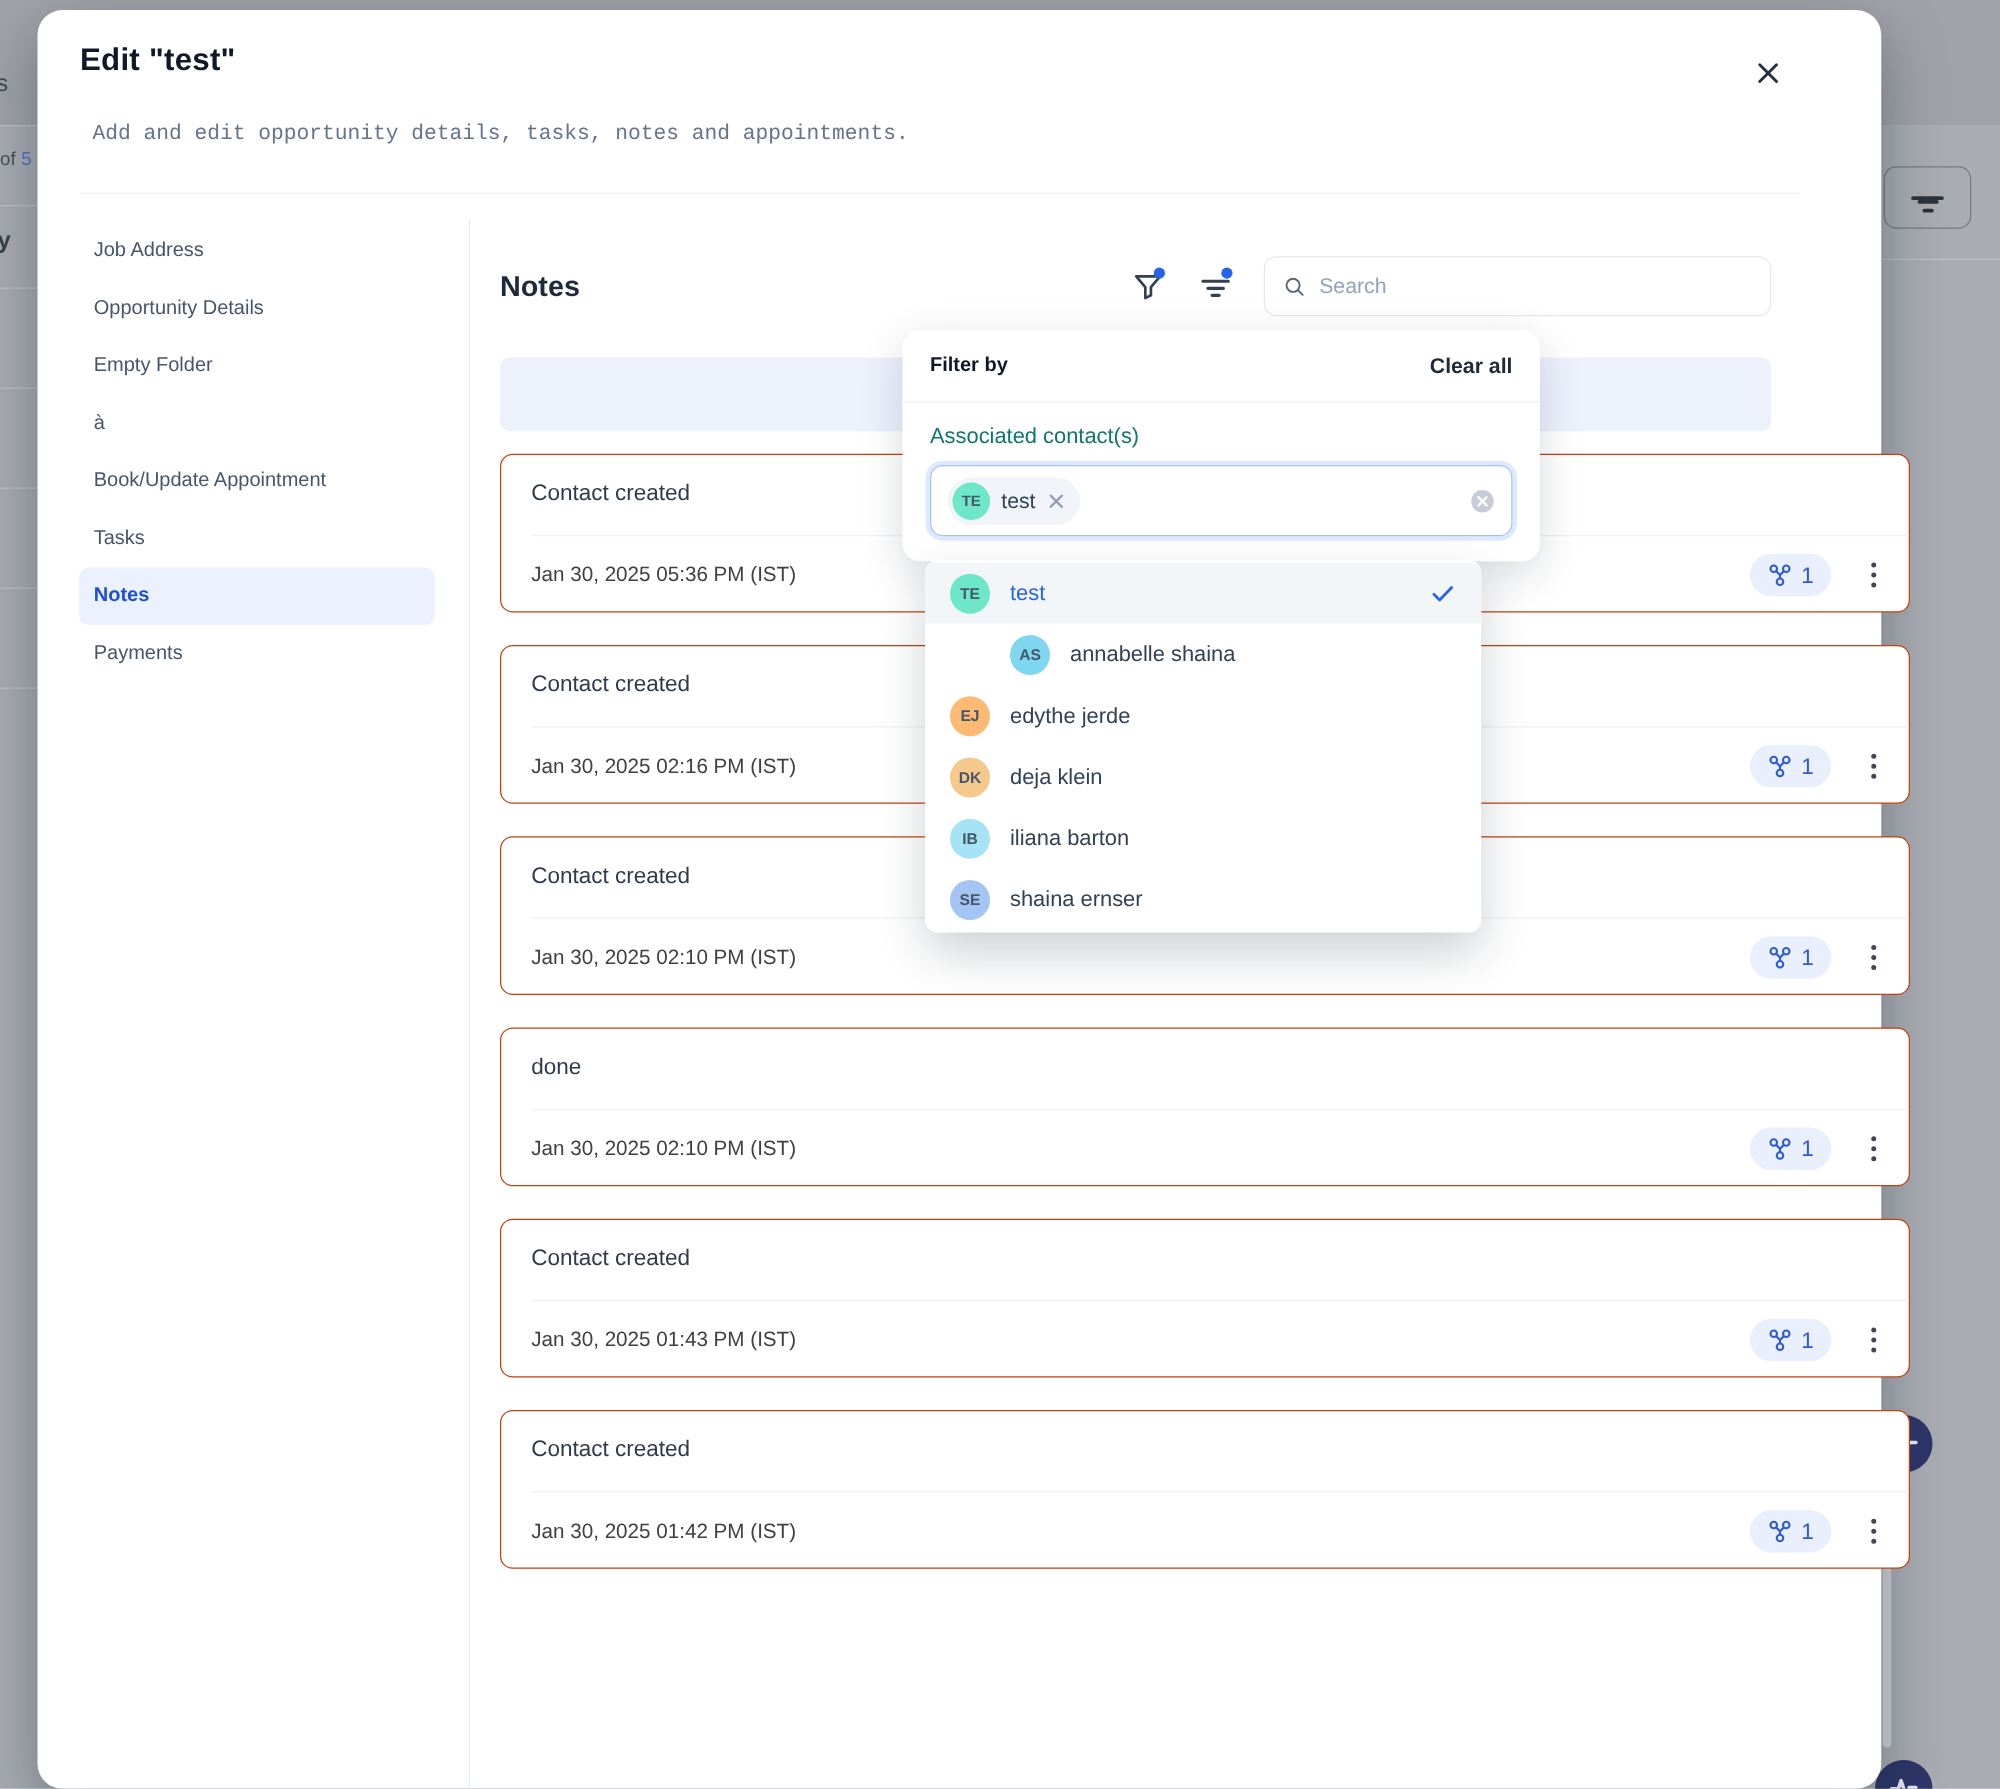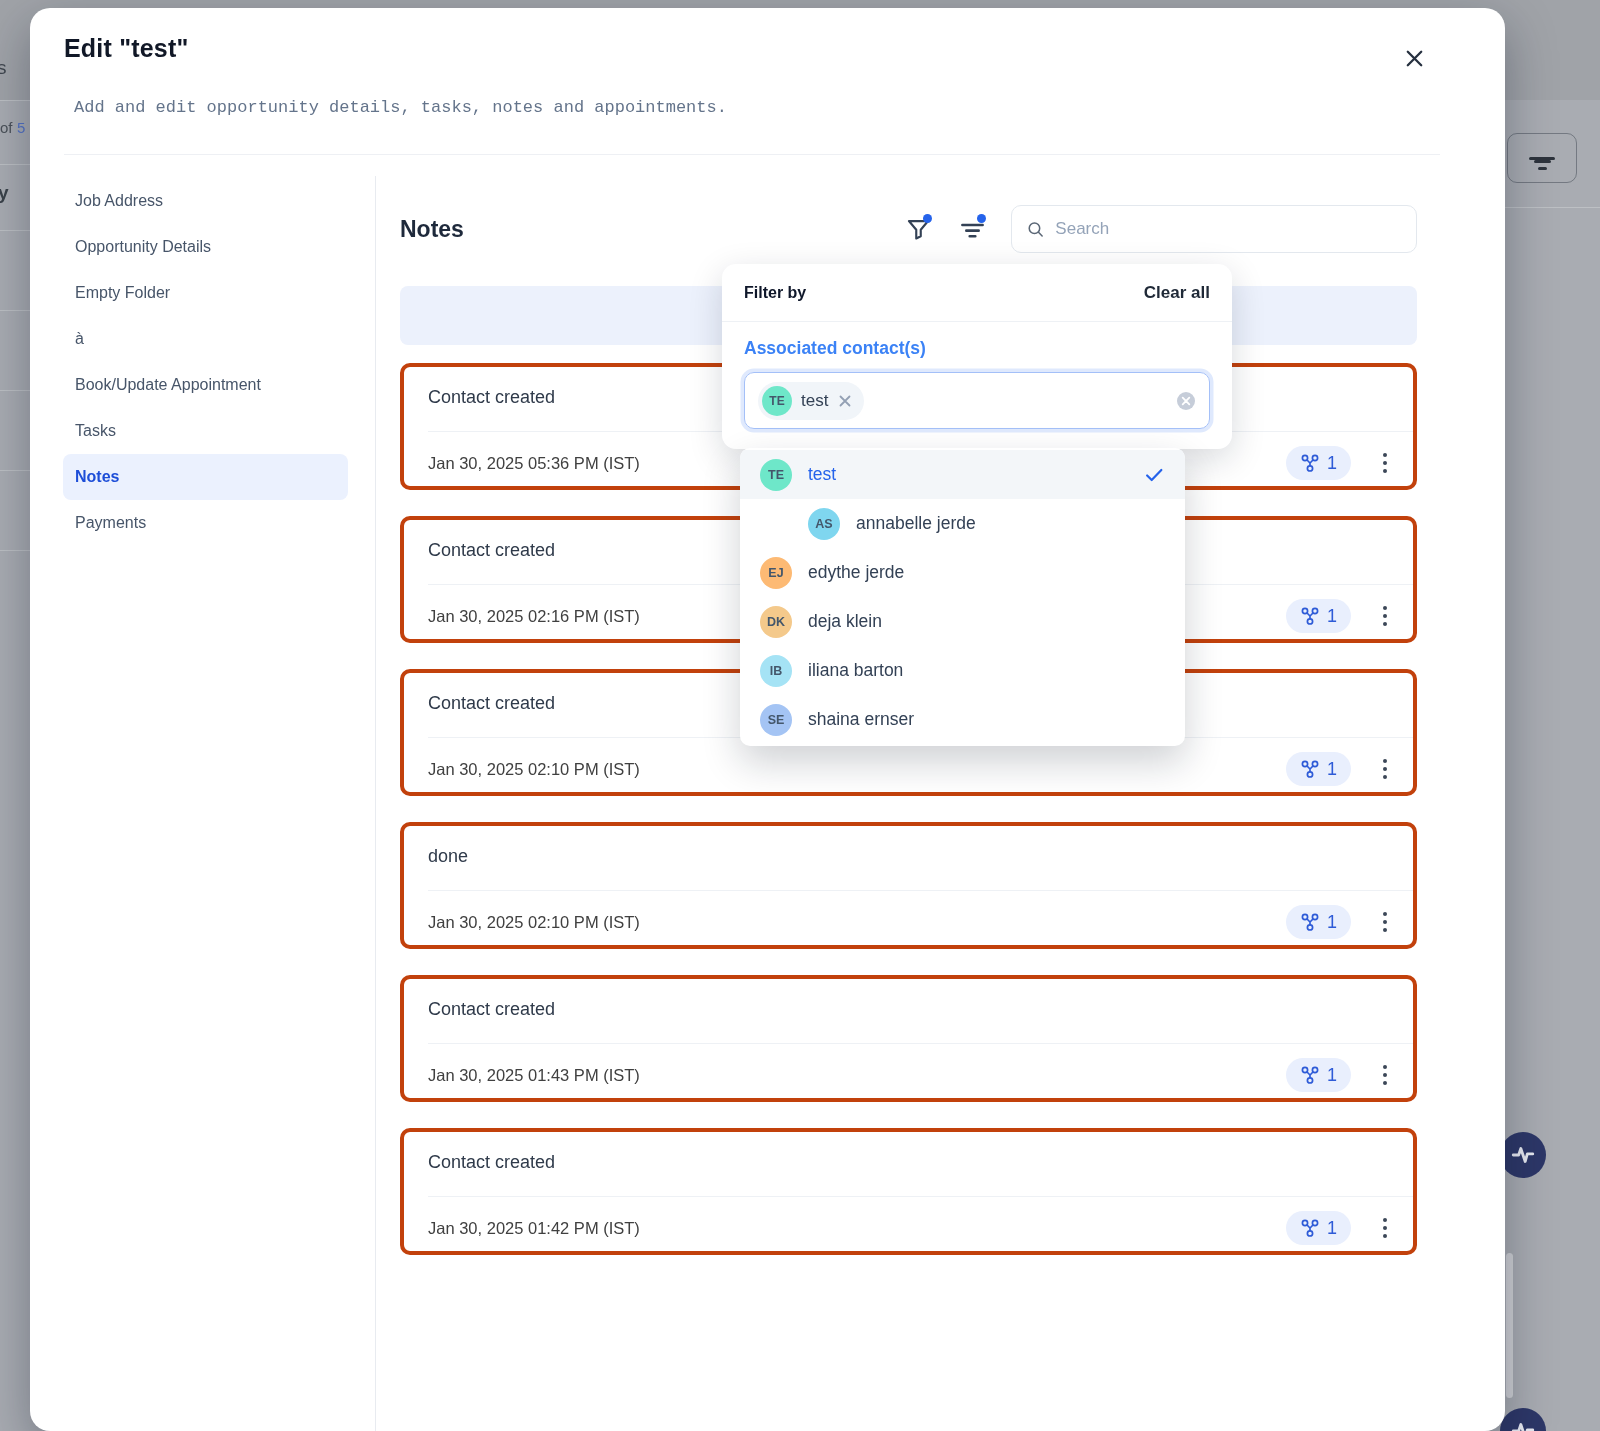--- a/index.html
+++ b/index.html
@@ -64,22 +64,22 @@
   .search-box {
     width:406px; height:48px; border:1px solid #e3e8ee; border-radius:10px;
     display:flex; align-items:center; gap:10px; padding:0 14px; background:#fff;
   }
   .search-box input { border:none; outline:none; font-size:17px; color:#334155; width:100%; font-family:inherit; }
   .search-box input::placeholder { color:#94a3b8; }
 
   .banner { position:absolute; left:0; top:88px; width:1017px; height:59px; border-radius:8px; background:#ecf1fc; }
 
   .card {
-    position:absolute; left:0; width:1017px; height:127px;
-    background:#fff; border:4px solid #c2410c; border-radius:10px;
+    position:absolute; left:0; width:1128px; height:127px;
+    background:#fff; border:1px solid #c2410c; border-radius:10px;
   }
   .card-title { position:absolute; left:24px; top:20px; font-size:18px; color:#2f3a4a; }
   .card-divider { position:absolute; left:24px; right:0; top:64px; height:1px; background:#eef1f5; }
   .card-bottom { position:absolute; left:24px; right:18px; top:76px; height:40px; display:flex; align-items:center; }
   .card-time { font-size:16.5px; color:#404040; }
   .card-actions { margin-left:auto; display:flex; align-items:center; gap:24px; }
   .assoc-badge {
     height:34px; padding:0 14px; border-radius:17px; background:#e9effd;
     display:flex; align-items:center; gap:7px; cursor:pointer; border:none;
   }
@@ -91,21 +91,21 @@
   .popover {
     position:absolute; left:692px; top:256px; width:510px;
     background:#fff; border-radius:14px; z-index:10;
     box-shadow:0 10px 34px rgba(15,23,42,0.16);
   }
   .pop-head { height:57px; display:flex; align-items:center; justify-content:space-between; padding:0 22px; }
   .pop-title { font-size:16px; font-weight:700; color:#0f172a; }
   .clear-all { font-size:17px; font-weight:600; color:#1f2937; background:none; border:none; cursor:pointer; font-family:inherit; }
   .pop-divider { height:1px; background:#eef1f5; }
   .pop-body { padding:16px 22px 20px; }
-  .pop-label { font-size:17.5px; font-weight:700; color:#3b82f6; }
+  .pop-label { font-size:17.5px; font-weight:400; color:#0f766e; }
   .contact-input {
     margin-top:13px; height:57px; border:1.6px solid #a4c0f8; border-radius:10px;
     box-shadow:0 0 0 3.5px #dfe9fd;
     display:flex; align-items:center; padding:0 13px; cursor:text;
   }
   .chip {
     display:inline-flex; align-items:center; gap:9px;
     background:#f1f5f9; border-radius:999px; padding:4px 11px 4px 4px; cursor:default;
   }
   .chip-name { font-size:17px; color:#334155; }
@@ -395,21 +395,21 @@
       <span class="avatar md" style="background: rgb(110, 231, 201);">TE</span>
       <span class="opt-name">test</span>
       <span class="opt-check">
         <svg width="22" height="22" viewBox="0 0 24 24">
           <polyline points="4.5,12.5 9.5,17.5 20,6.5" fill="none" stroke="#2563eb" stroke-width="2.4" stroke-linecap="round" stroke-linejoin="round"></polyline>
         </svg>
       </span>
     </div>
     <div class="opt-row">
       <span class="avatar md" style="background: rgb(127, 214, 239); margin-left: 48px;">AS</span>
-      <span class="opt-name">annabelle jerde</span>
+      <span class="opt-name">annabelle shaina</span>
     </div>
     <div class="opt-row">
       <span class="avatar md" style="background: #fdba74;">EJ</span>
       <span class="opt-name">edythe jerde</span>
     </div>
     <div class="opt-row">
       <span class="avatar md" style="background: rgb(244, 201, 139);">DK</span>
       <span class="opt-name">deja klein</span>
     </div>
     <div class="opt-row">

